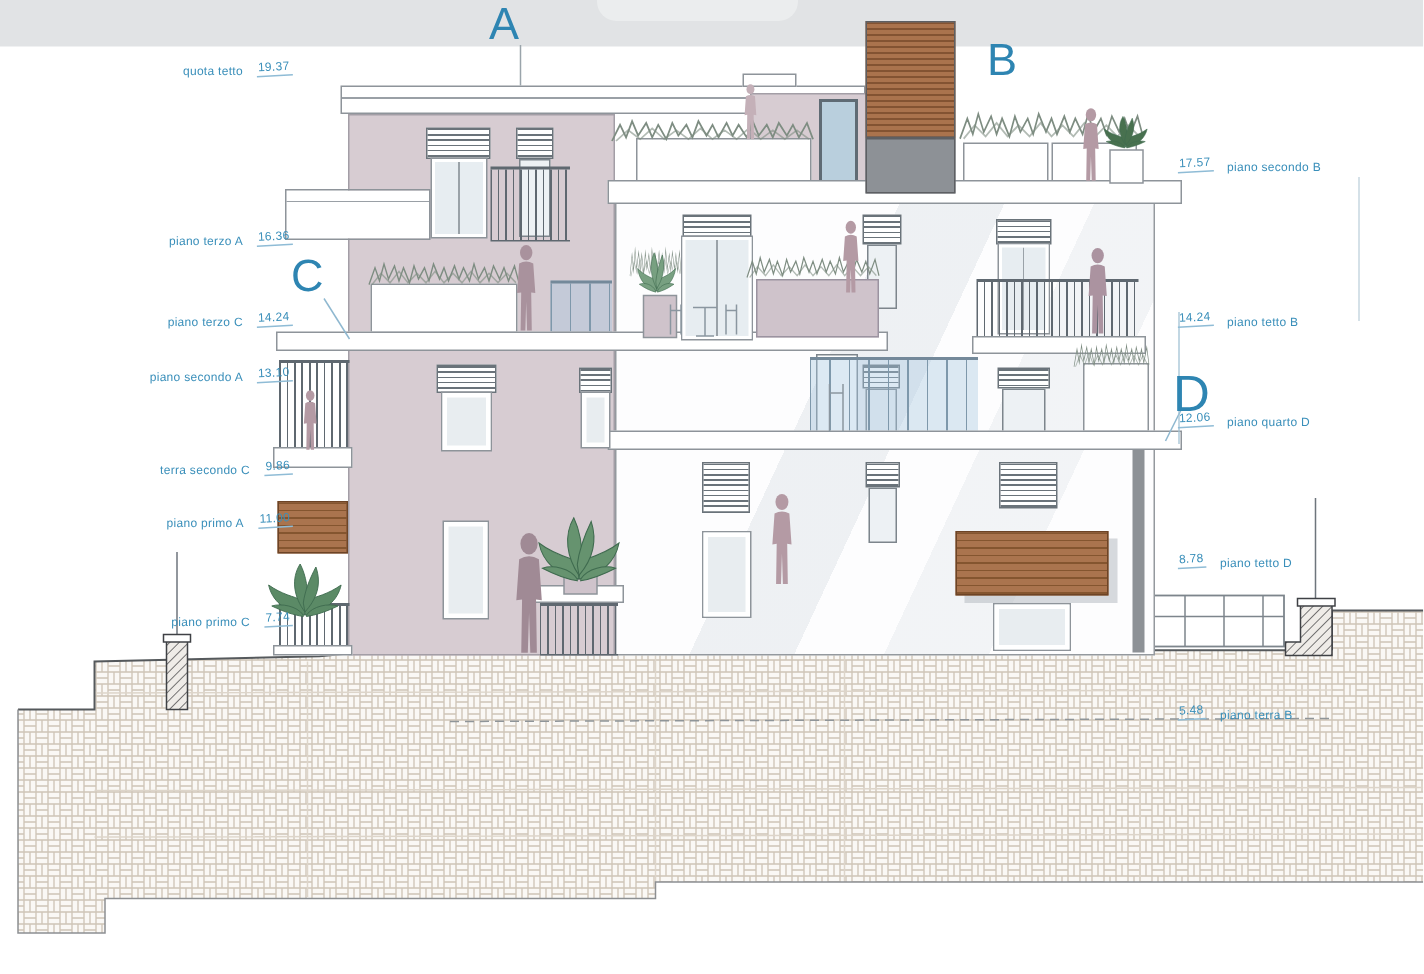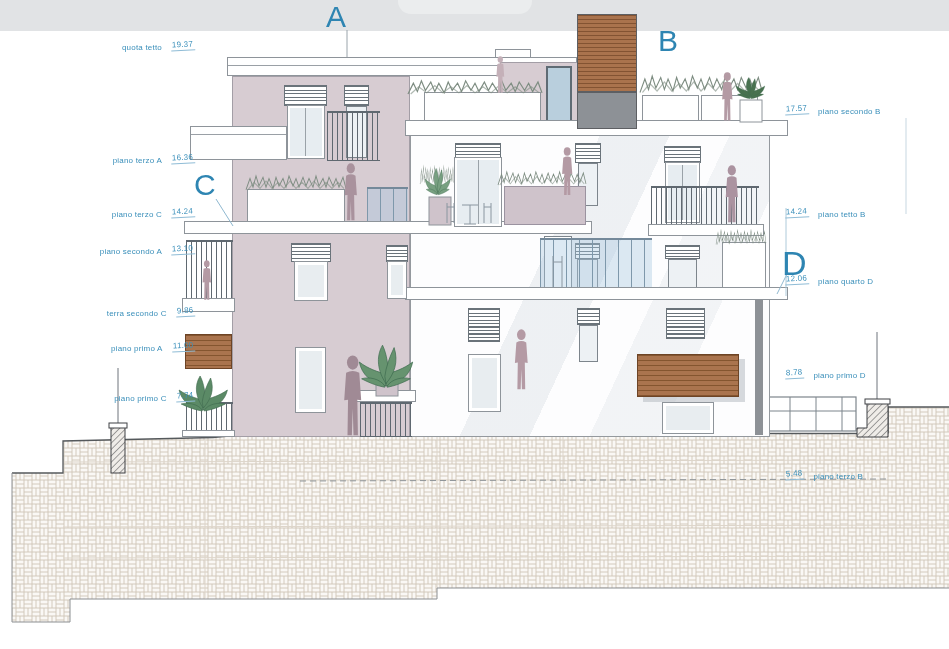--- a/index.html
+++ b/index.html
@@ -244,39 +244,39 @@
     <span class="vl">13.10</span>
   </div>
   <div class="dim dimL" style="top:309px;">
     <span class="nm">terra secondo C</span>
     <span class="vl">9.86</span>
   </div>
   <div class="dim dimL" style="top:344px;">
     <span class="nm">piano primo A</span>
     <span class="vl">11.00</span>
   </div>
-  <div class="dim dimL" style="top:394px;">
+  <div class="dim dimL" style="top:410px;">
     <span class="nm">piano primo C</span>
     <span class="vl">7.74</span>
   </div>
 
   <div class="dim dimR" style="top:107px;">
     <span class="vl">17.57</span>
     <span class="nm">piano secondo B</span>
   </div>
   <div class="dim dimR" style="top:210px;">
     <span class="vl">14.24</span>
     <span class="nm">piano tetto B</span>
   </div>
   <div class="dim dimR" style="top:277px;">
     <span class="vl">12.06</span>
     <span class="nm">piano quarto D</span>
   </div>
   <div class="dim dimR" style="top:371px;">
     <span class="vl">8.78</span>
-    <span class="nm">piano primo D</span>
+    <span class="nm">piano tetto D</span>
   </div>
   <div class="dim dimR" style="top:472px;">
     <span class="vl">5.48</span>
-    <span class="nm">piano terzo B</span>
+    <span class="nm">piano terra B</span>
   </div>
 
 </div>
 
 </body></html>

